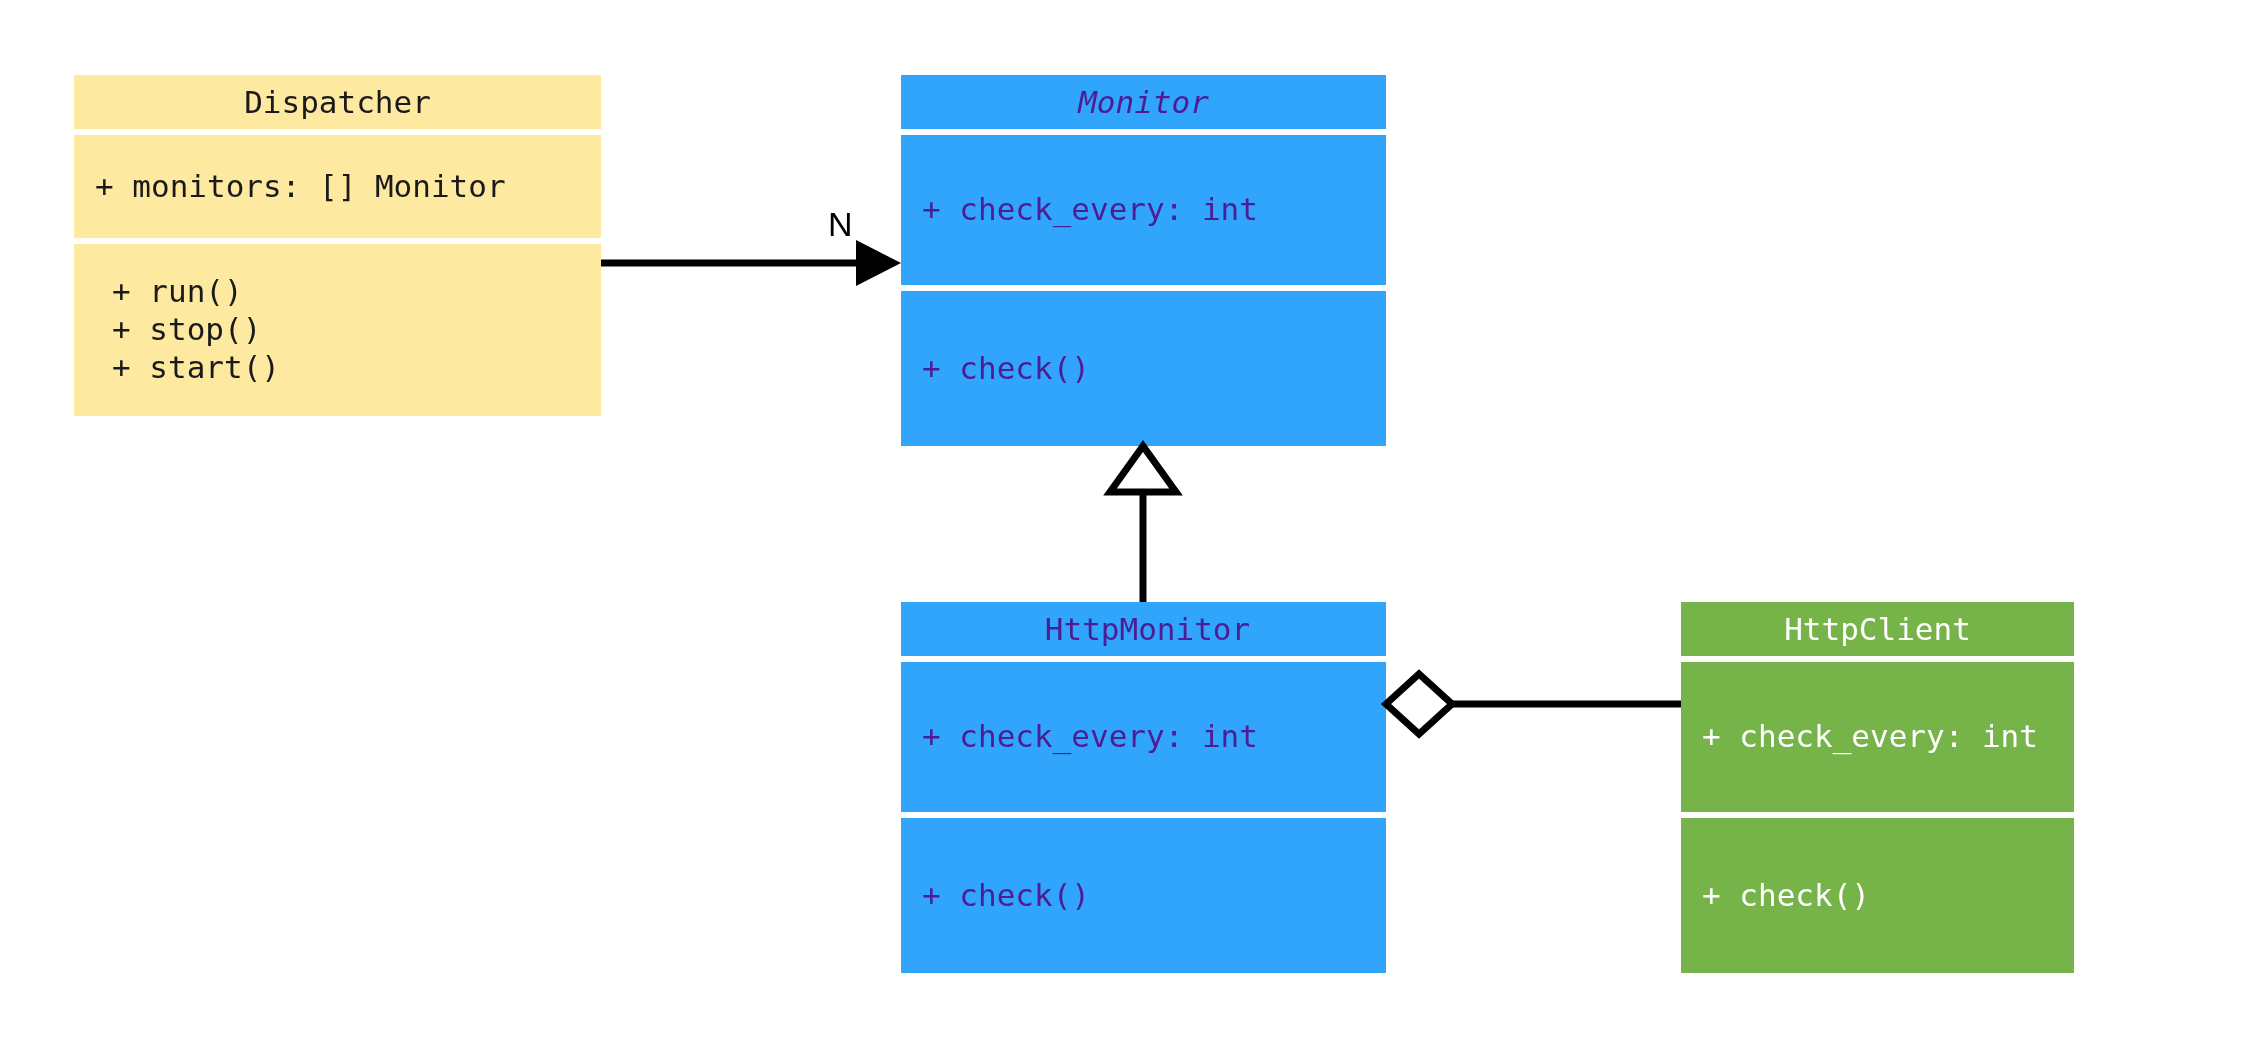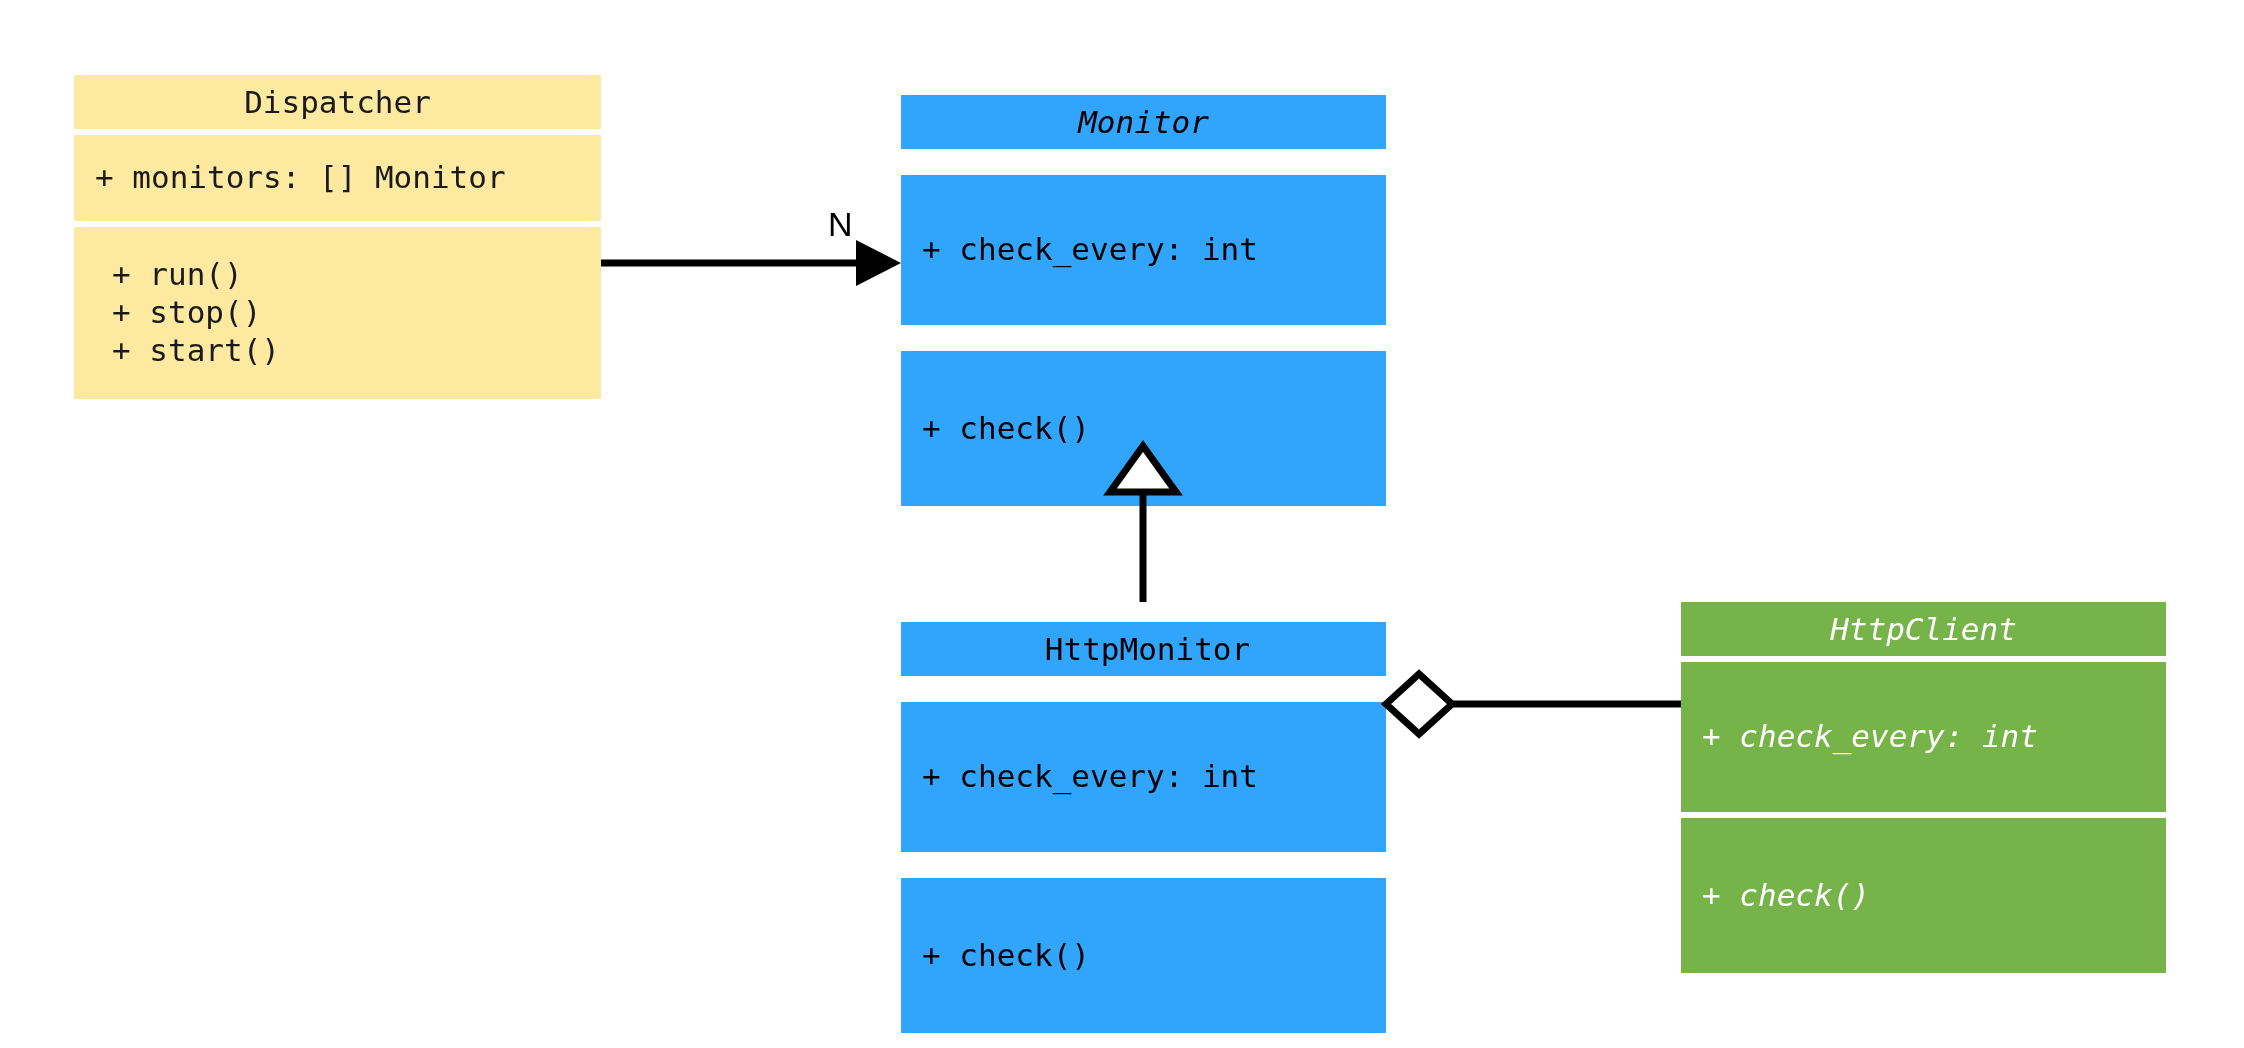--- a/index.html
+++ b/index.html
@@ -43,21 +43,21 @@
     white-space: pre;
     line-height: 1.22;
   }
   .gap {
     width: 100%;
     background: #ffffff;
   }
 
   
   .theme-yellow .compartment { background: #fde9a0; color: #1a1a1a; }
-  .theme-blue   .compartment { background: #31a5fc; color: #000000; margin-top: 20px; }
+  .theme-blue   .compartment { background: #31a5fc; color: #4c1d95; }
   .theme-green  .compartment { background: #76b44a; color: #ffffff; }
 
   .title-text {
     font-size: 31px;
     letter-spacing: 0px;
   }
   .title-abstract { font-style: italic; }
   .member-text { font-size: 31px; }
   .conn-label {
     position: absolute;
@@ -79,21 +79,21 @@
 </head>
 <body>
 
 <div id="canvas">
 
   <div class="uml-class theme-yellow" style="left:74px; top:75px; width:527px;">
     <div class="compartment comp-title" style="height:54px;">
       <span class="title-text">Dispatcher</span>
     </div>
     <div class="gap" style="height:6px;"></div>
-    <div class="compartment comp-body" style="height:86px; padding:0 21px;">
+    <div class="compartment comp-body" style="height:103px; padding:0 21px;">
       <div class="uml-row member-text">+ monitors: [] Monitor</div>
     </div>
     <div class="gap" style="height:6px;"></div>
     <div class="compartment comp-body" style="height:172px; padding:0 38px;">
       <div class="uml-row member-text">+ run()</div>
       <div class="uml-row member-text">+ stop()</div>
       <div class="uml-row member-text">+ start()</div>
     </div>
   </div>
 
@@ -118,21 +118,21 @@
     <div class="gap" style="height:6px;"></div>
     <div class="compartment comp-body" style="height:150px; padding:0 21px;">
       <div class="uml-row member-text">+ check_every: int</div>
     </div>
     <div class="gap" style="height:6px;"></div>
     <div class="compartment comp-body" style="height:155px; padding:0 21px;">
       <div class="uml-row member-text">+ check()</div>
     </div>
   </div>
 
-  <div class="uml-class theme-green" style="left:1681px; top:602px; width:485px;font-style:italic;">
+  <div class="uml-class theme-green" style="left:1681px; top:602px; width:393px;">
     <div class="compartment comp-title" style="height:54px;">
       <span class="title-text">HttpClient</span>
     </div>
     <div class="gap" style="height:6px;"></div>
     <div class="compartment comp-body" style="height:150px; padding:0 21px;">
       <div class="uml-row member-text">+ check_every: int</div>
     </div>
     <div class="gap" style="height:6px;"></div>
     <div class="compartment comp-body" style="height:155px; padding:0 21px;">
       <div class="uml-row member-text">+ check()</div>

